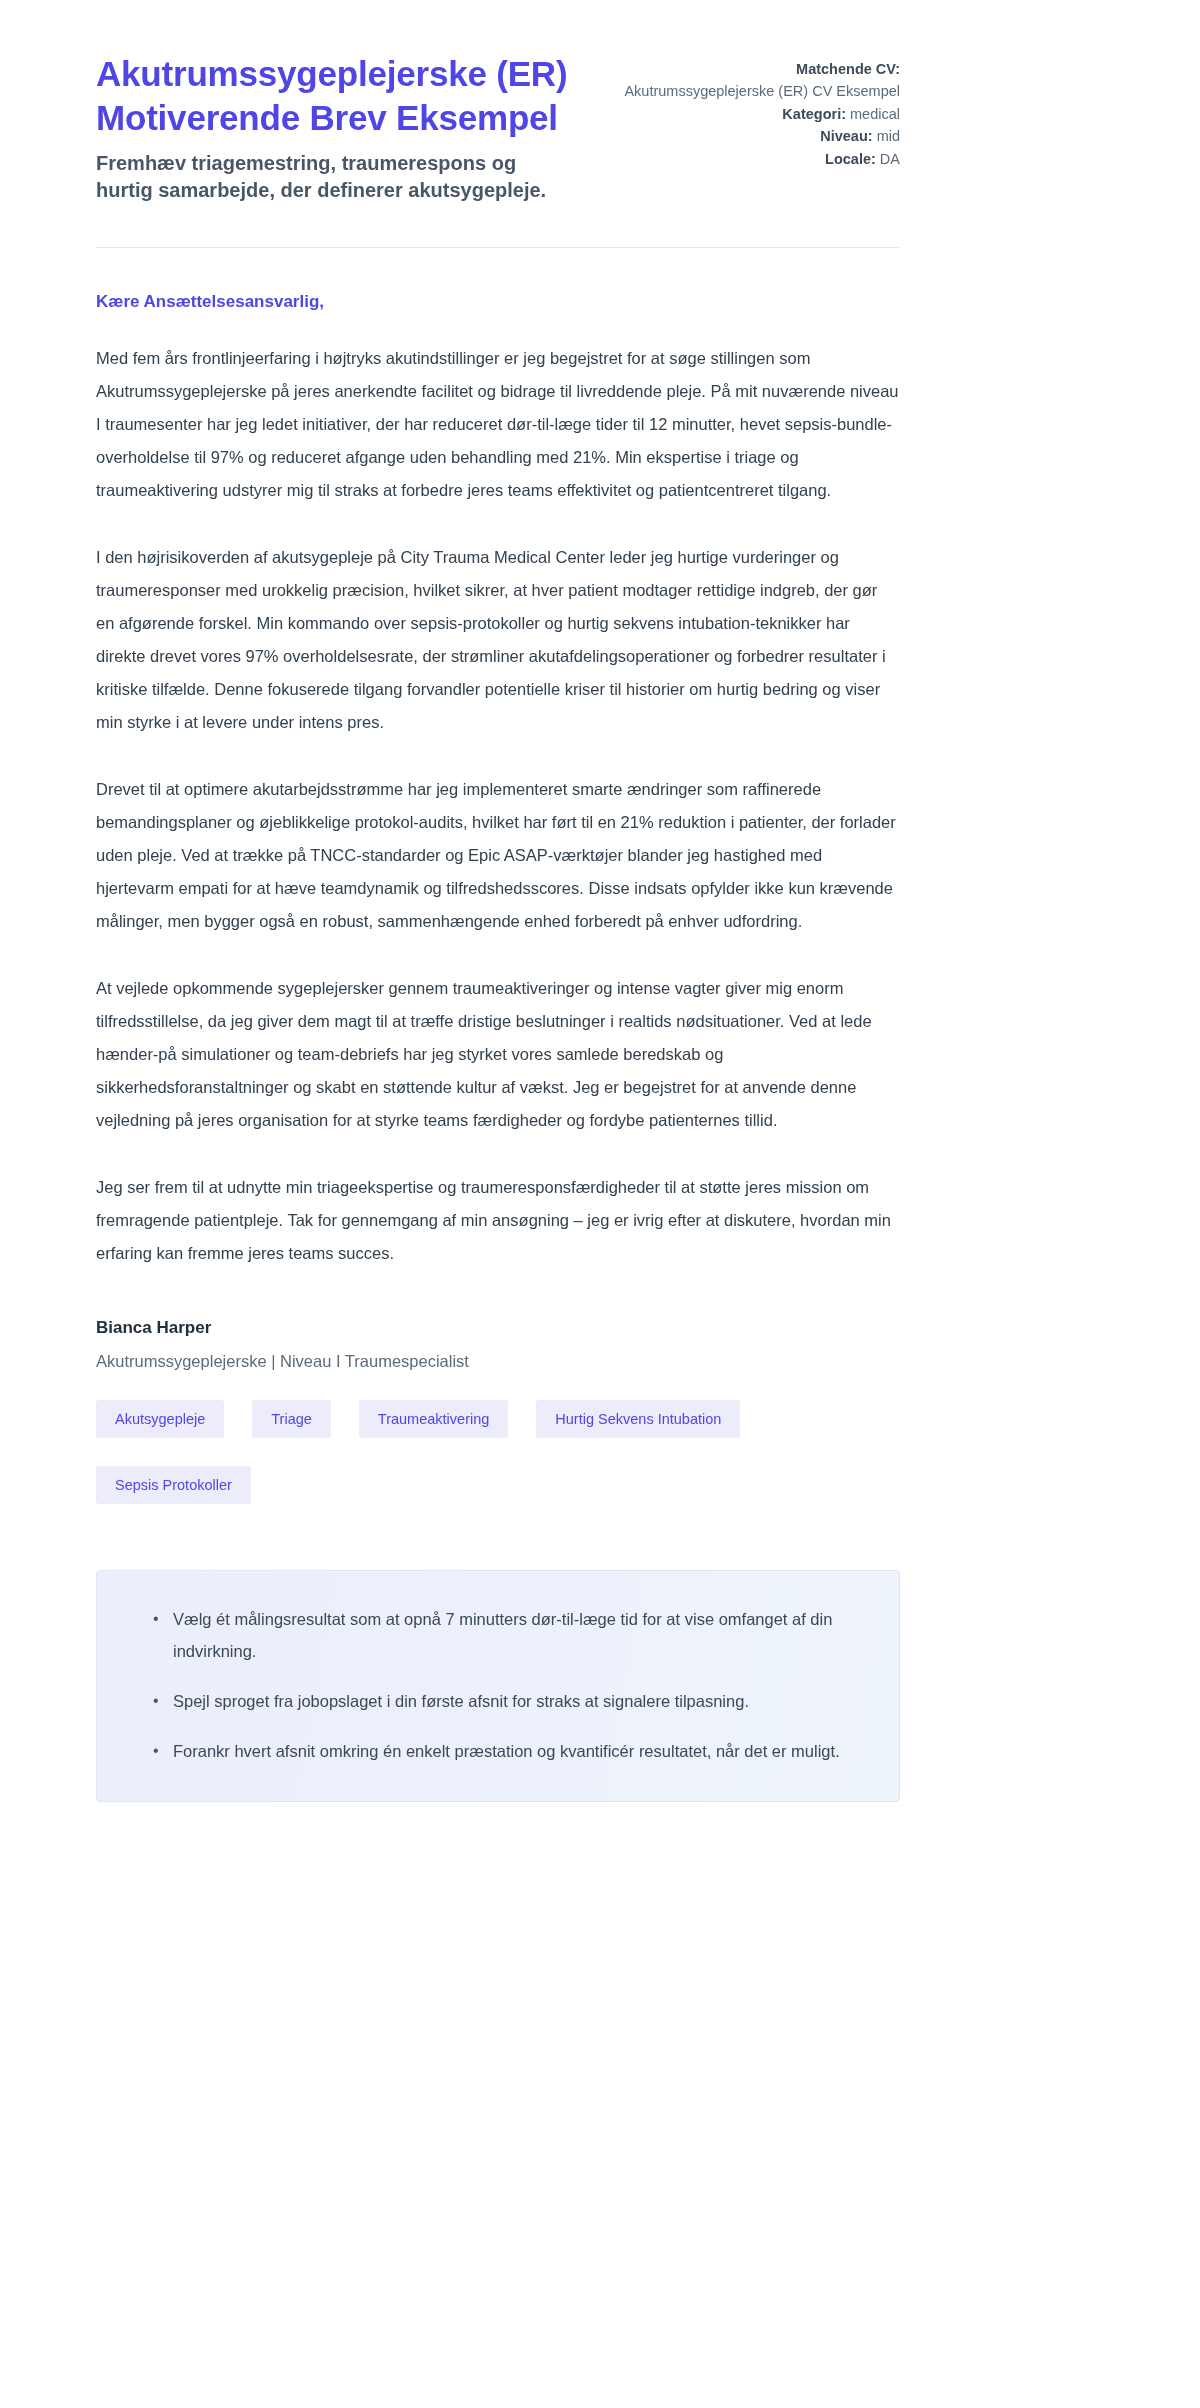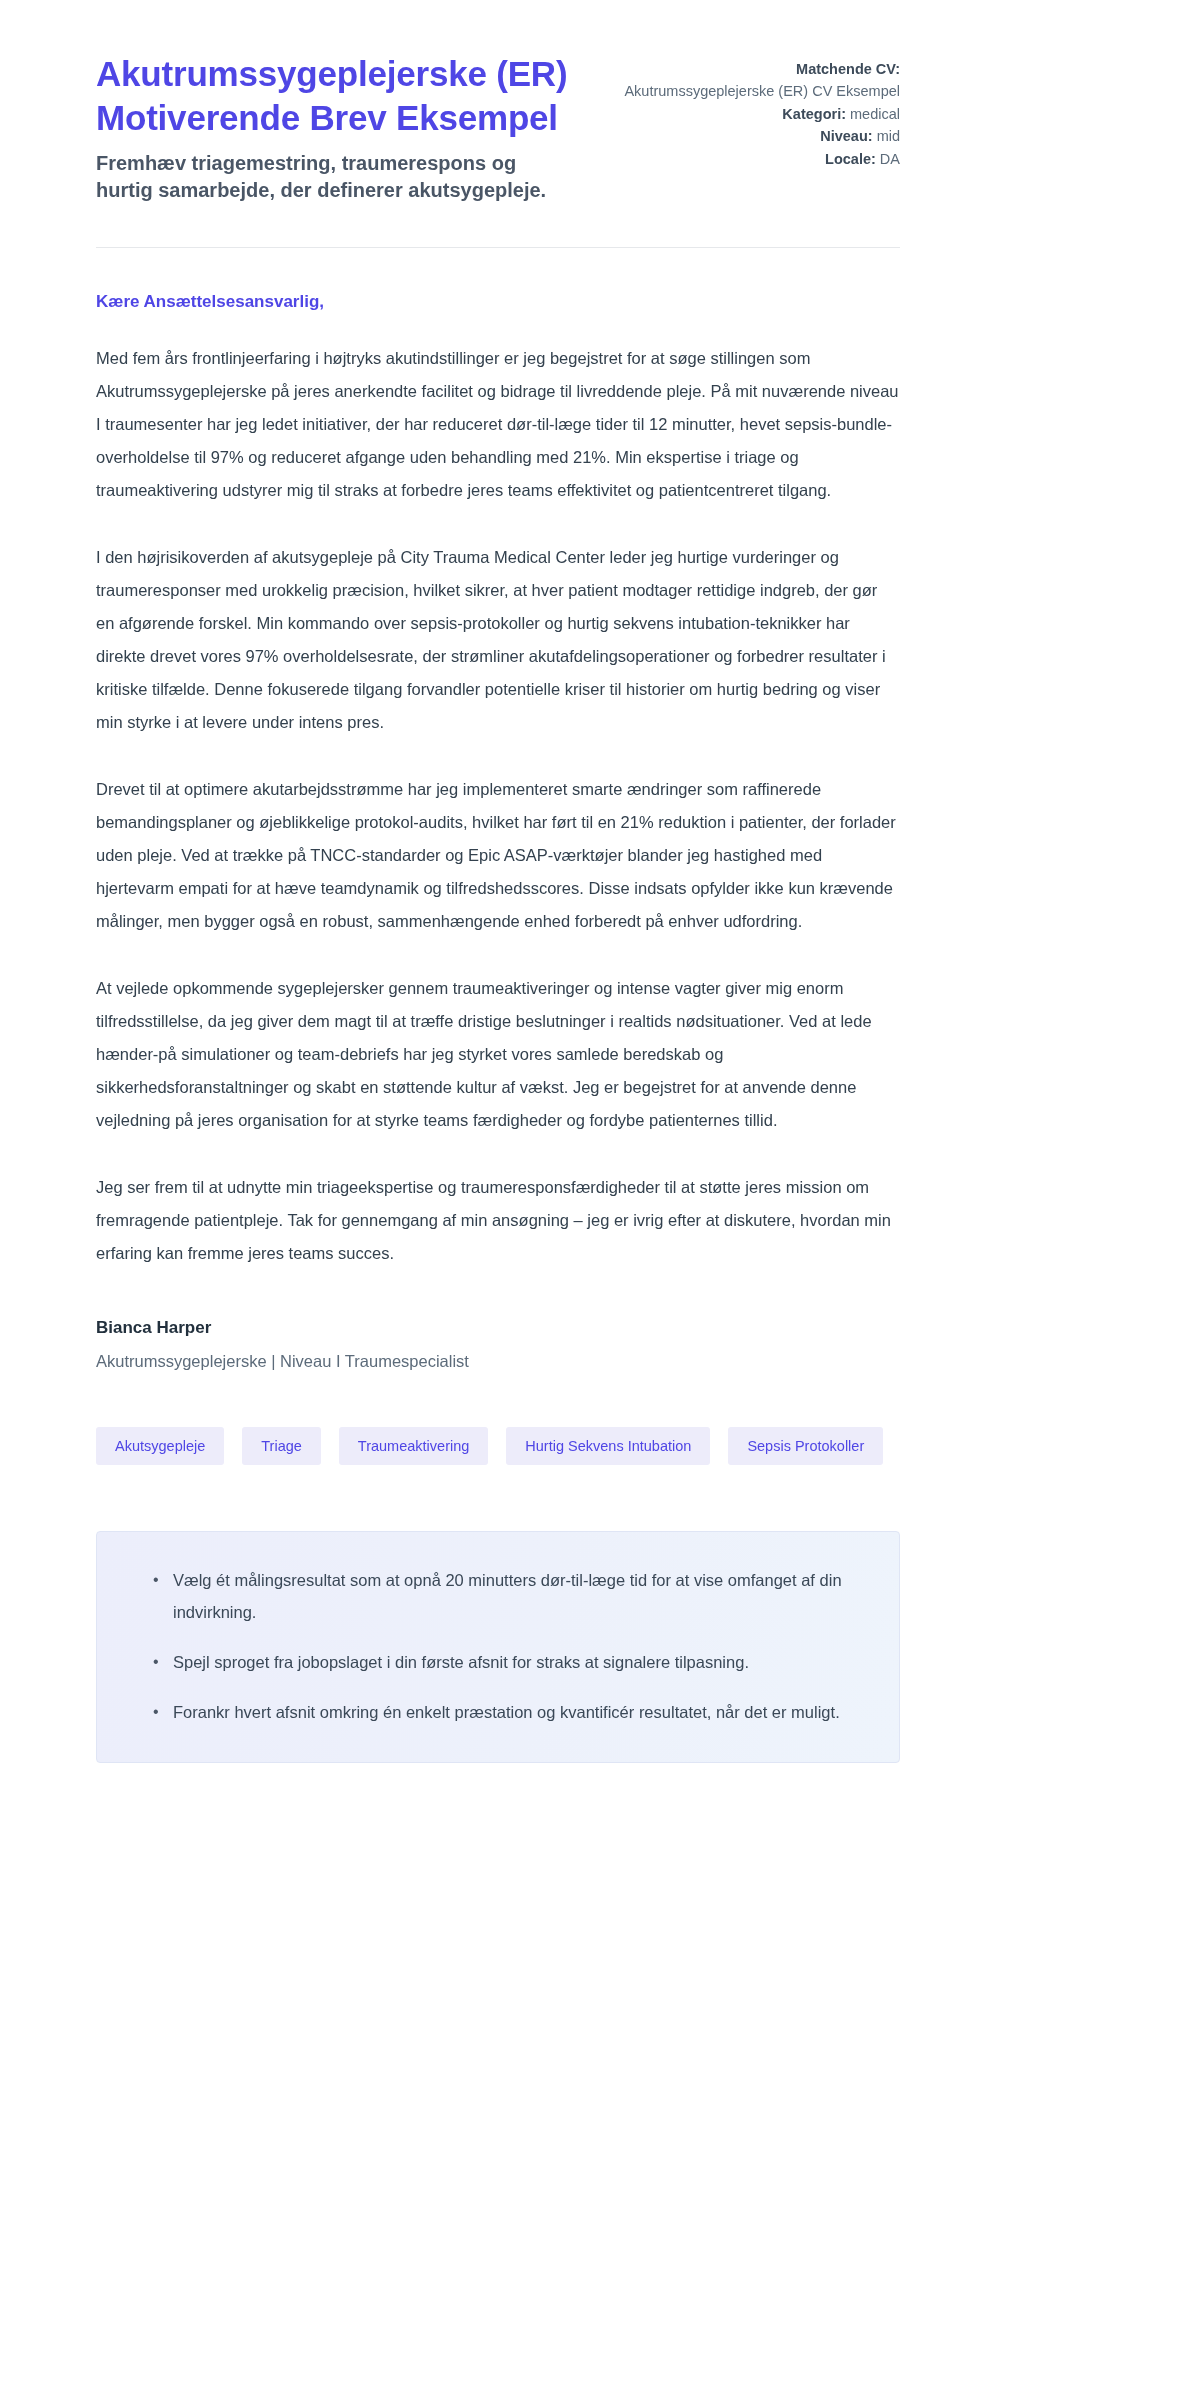--- a/index.html
+++ b/index.html
@@ -93,22 +93,22 @@
   .sig-role {
     margin: 0;
     font-size: 16.5px;
     color: #5c6b7a;
   }
 
   
   .tags {
     display: flex;
     flex-wrap: wrap;
-    gap: 18px;
-    margin-top: 56px;
+    gap: 28px;
+    margin-top: 29px;
   }
   .tag {
     background: #edecfa;
     color: #4f46e5;
     font-size: 14.5px;
     padding: 11px 19px;
     border-radius: 3px;
     white-space: nowrap;
   }
 
@@ -202,19 +202,19 @@
   <div class="tags">
     <span class="tag">Akutsygepleje</span>
     <span class="tag">Triage</span>
     <span class="tag">Traumeaktivering</span>
     <span class="tag">Hurtig Sekvens Intubation</span>
     <span class="tag">Sepsis Protokoller</span>
   </div>
 
   <div class="tips-panel">
     <ul class="tips-list">
-      <li>Vælg ét målingsresultat som at opnå 20 minutters dør-til-læge tid for at vise omfanget af din indvirkning.</li>
+      <li>Vælg ét målingsresultat som at opnå 7 minutters dør-til-læge tid for at vise omfanget af din indvirkning.</li>
       <li>Spejl sproget fra jobopslaget i din første afsnit for straks at signalere tilpasning.</li>
       <li>Forankr hvert afsnit omkring én enkelt præstation og kvantificér resultatet, når det er muligt.</li>
     </ul>
   </div>
 
 </div>
 
 </body></html>

